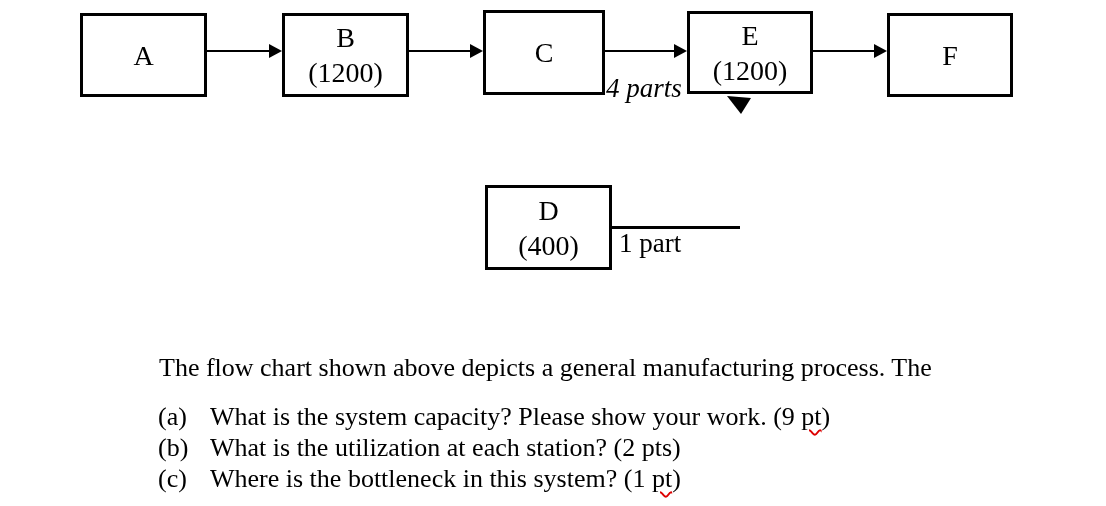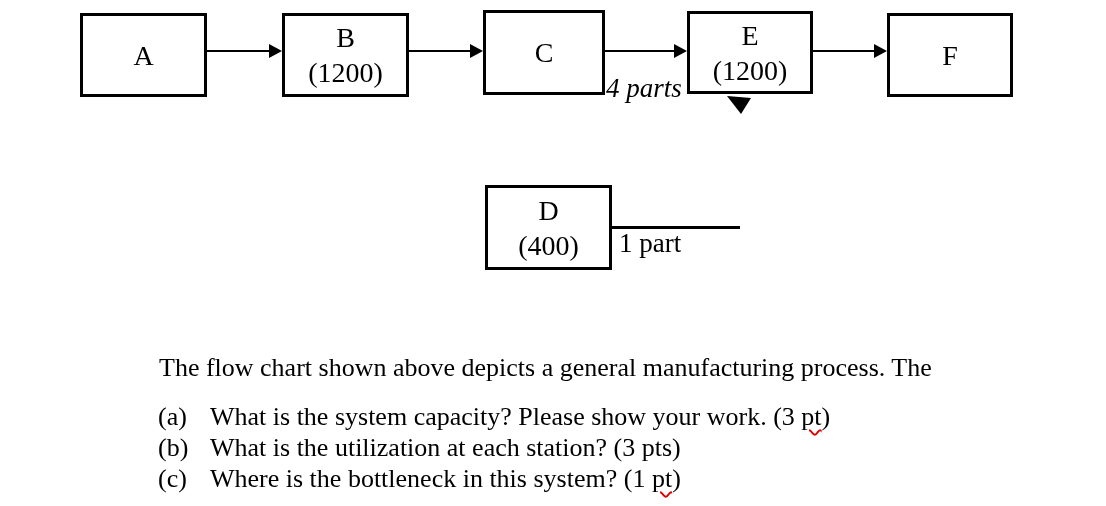--- a/index.html
+++ b/index.html
@@ -129,25 +129,25 @@
   <div class="annotation" style="left:606px; top:74px;font-style:italic;">4 parts</div>
   <div class="annotation" style="left:619px; top:229px;">1 part</div>
 
   <div class="para">
     <div class="para-line"><span>The flow chart shown above depicts a general manufacturing process. The</span></div>
   </div>
 
   <div class="questions">
     <div class="q-row">
       <span class="q-label">(a)</span>
-      <span><span>What is the system capacity? Please show your work. (3 </span><span class="misspelled">pt</span><span>)</span></span>
+      <span><span>What is the system capacity? Please show your work. (9 </span><span class="misspelled">pt</span><span>)</span></span>
     </div>
     <div class="q-row">
       <span class="q-label">(b)</span>
-      <span><span>What is the utilization at each station? (3 pts)</span><span class="misspelled"></span><span></span></span>
+      <span><span>What is the utilization at each station? (2 pts)</span><span class="misspelled"></span><span></span></span>
     </div>
     <div class="q-row">
       <span class="q-label">(c)</span>
       <span><span>Where is the bottleneck in this system? (1 </span><span class="misspelled">pt</span><span>)</span></span>
     </div>
   </div>
 
 </div>
 
 </body></html>

